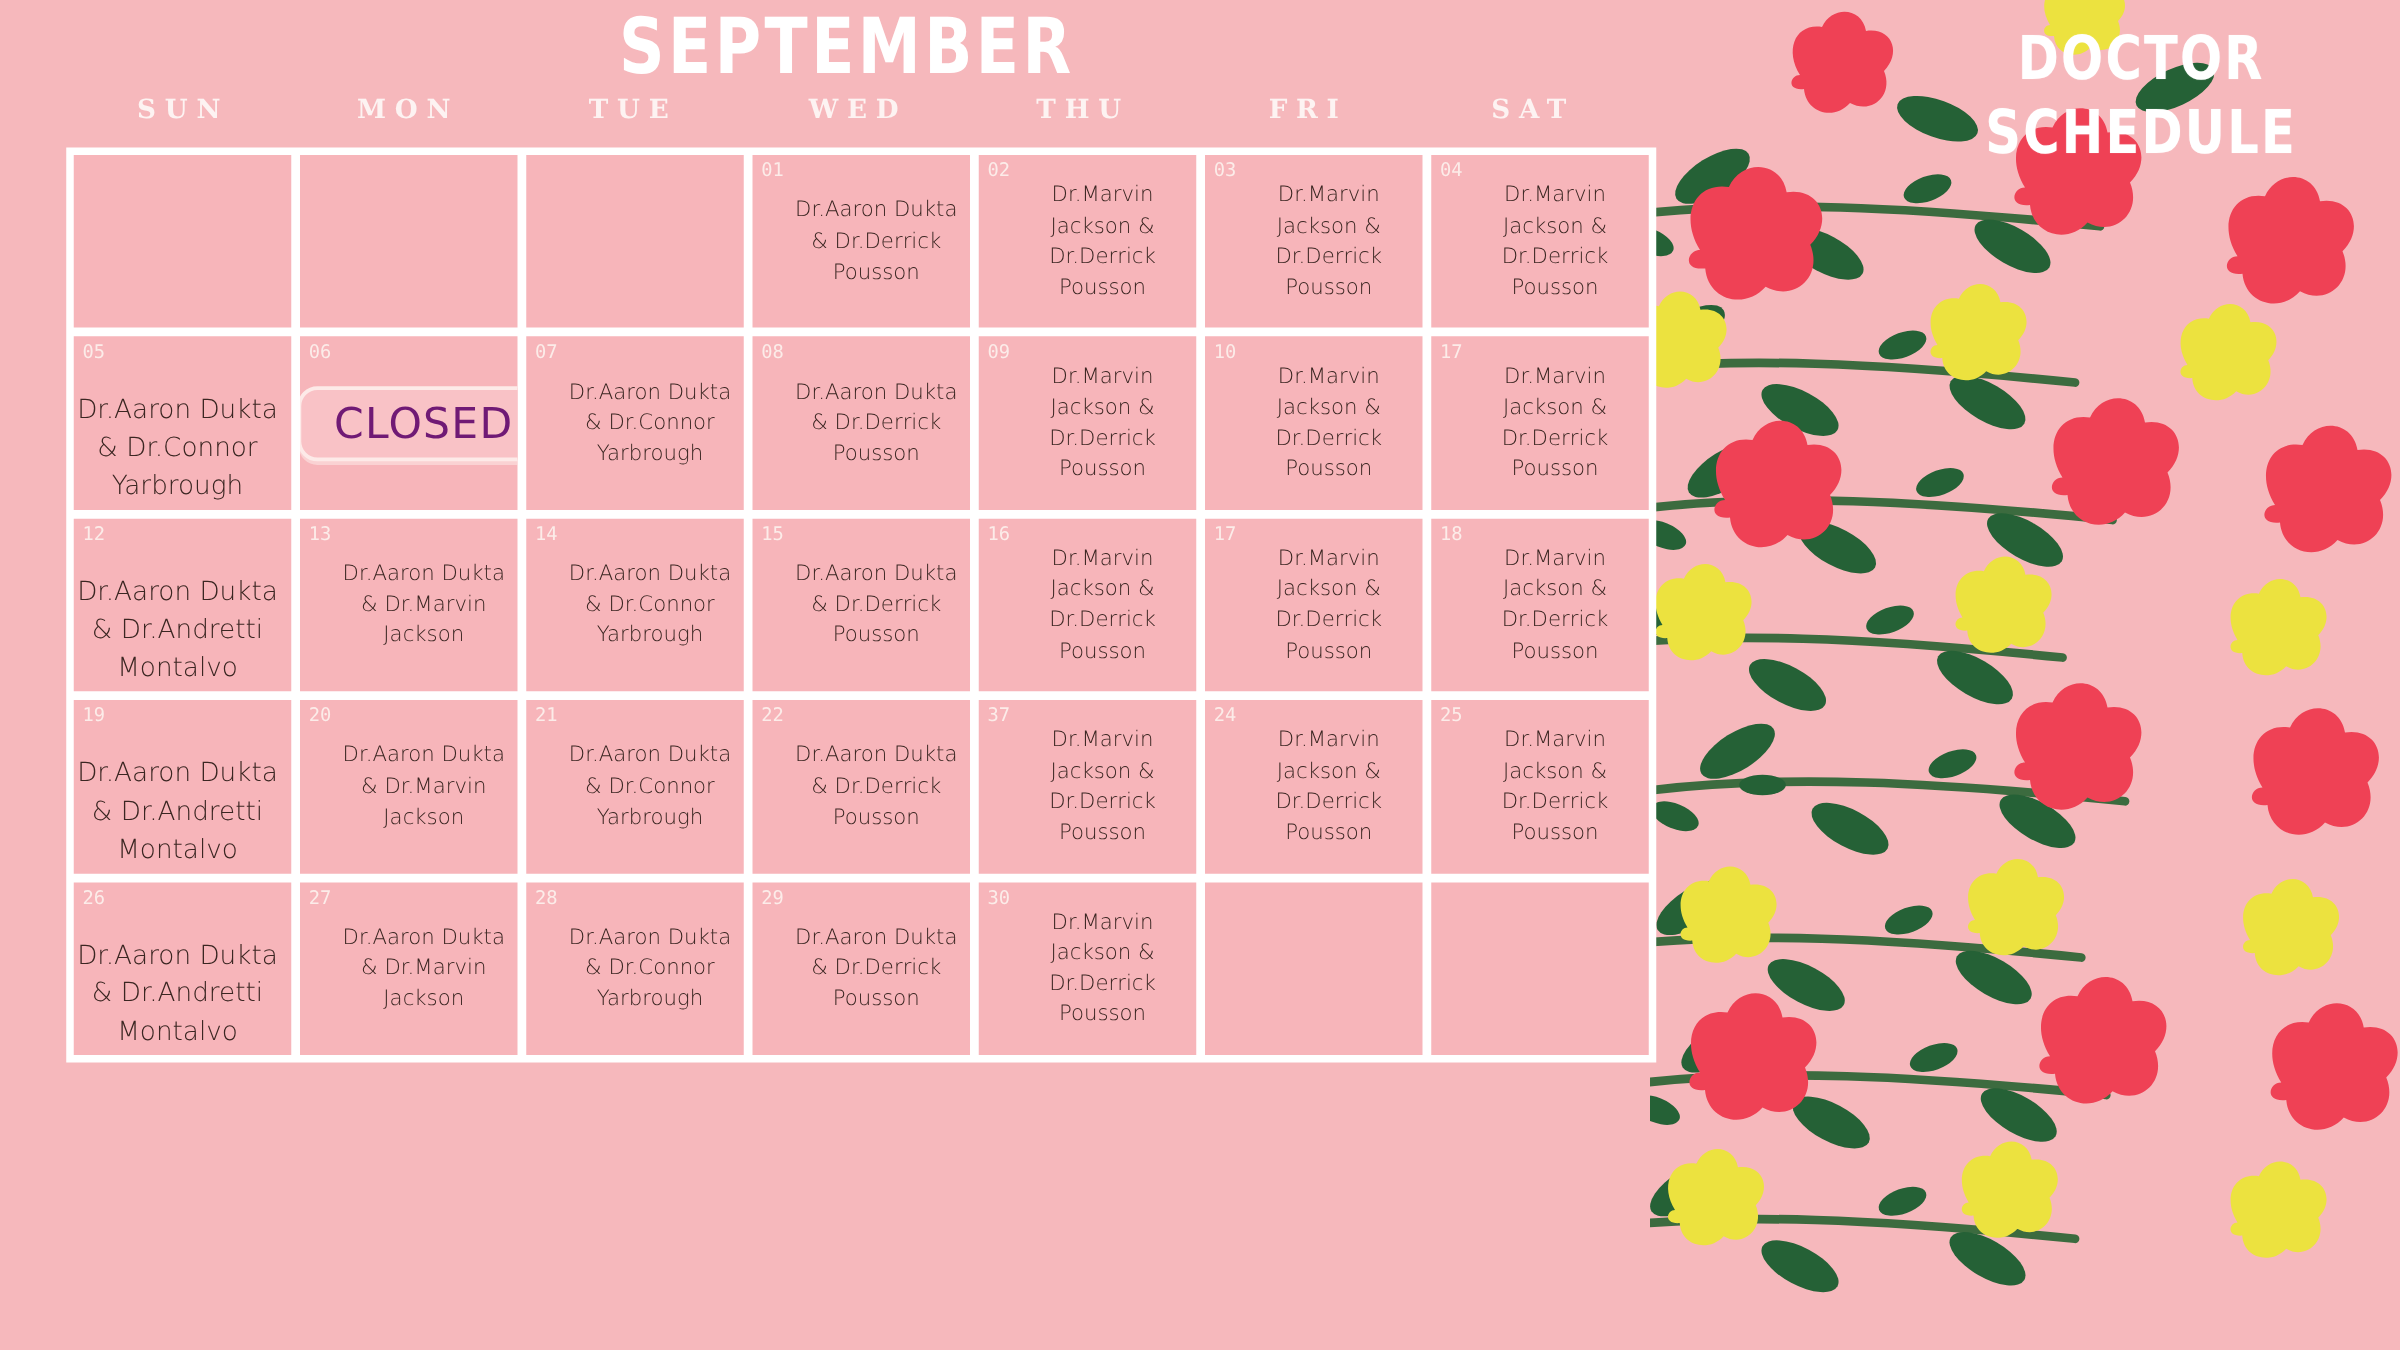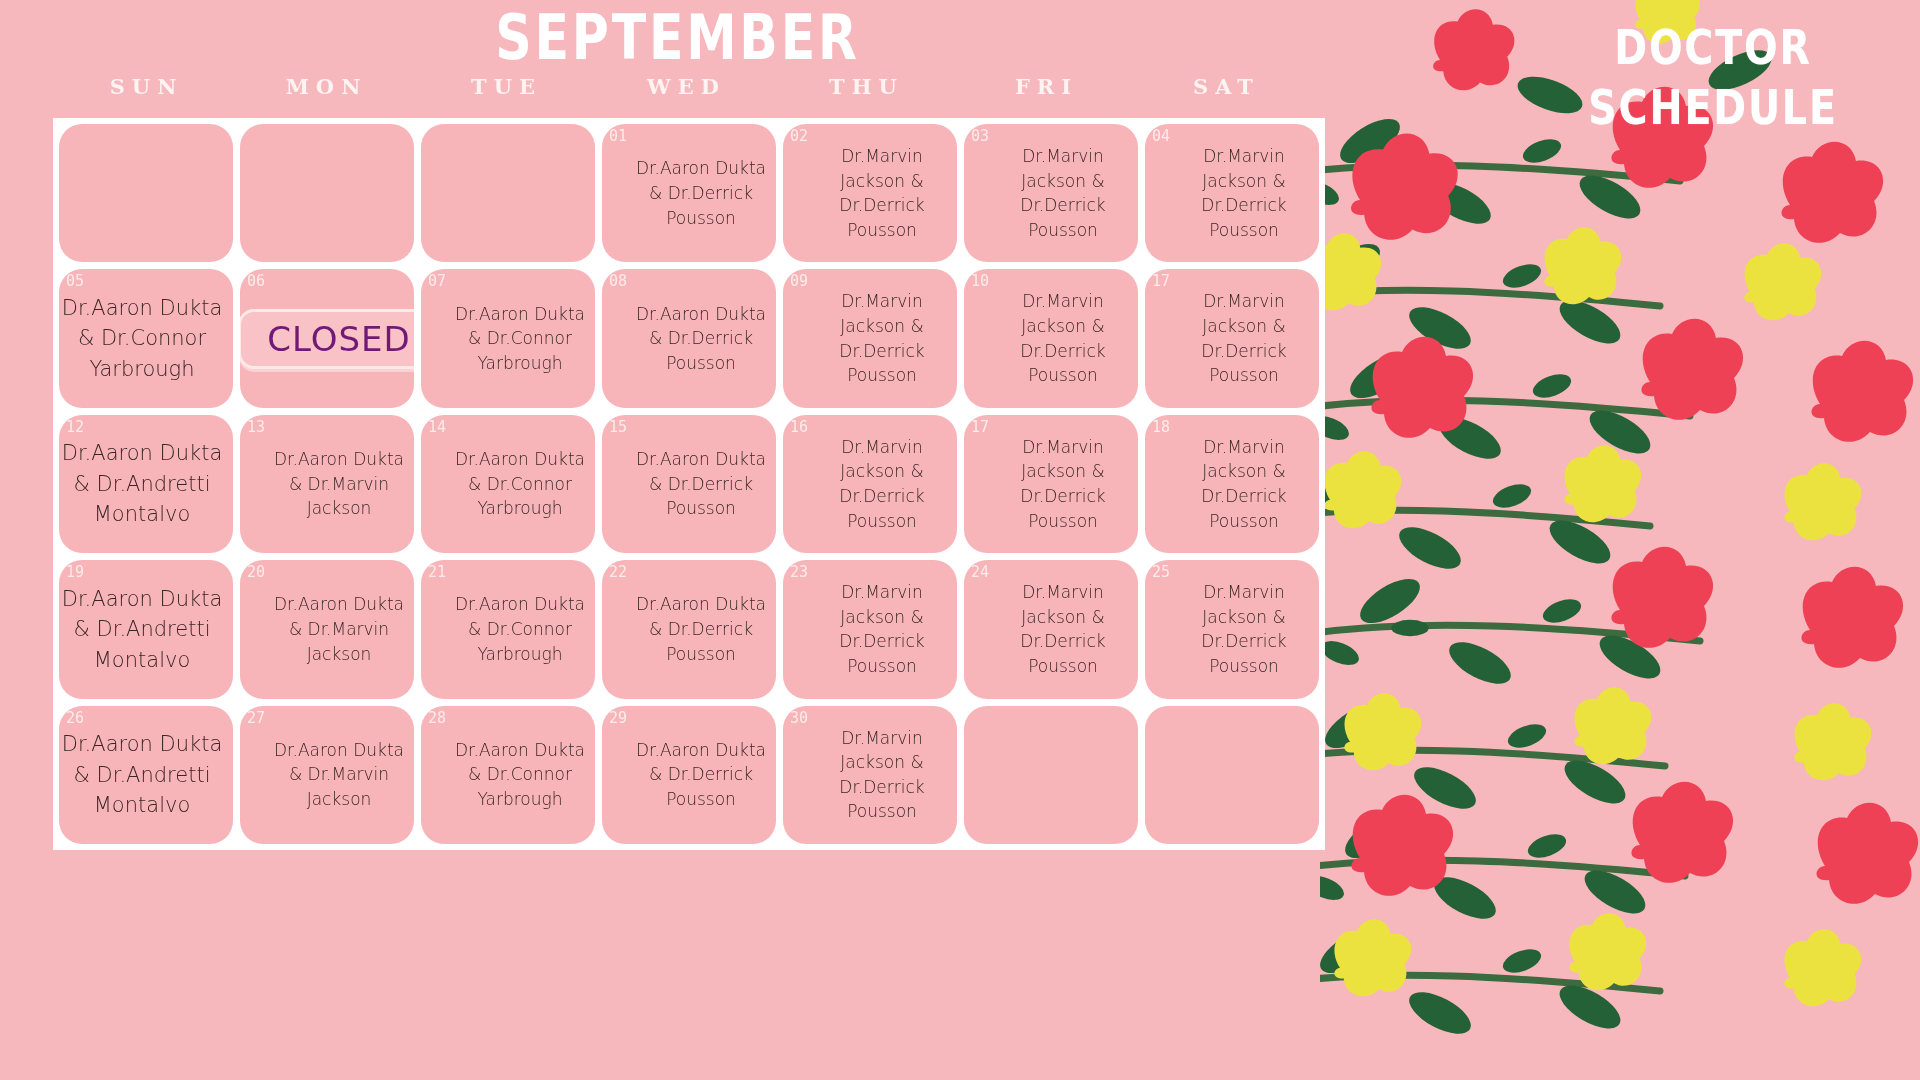--- a/index.html
+++ b/index.html
@@ -105,21 +105,20 @@
   }
   .day-cell {
     position: relative;
     background: #f7b5ba;
     overflow: hidden;
     display: flex;
     align-items: center;
     justify-content: center;
     padding: 4px 6px 4px 30px;
     box-sizing: border-box;
-    border-radius: 23px;
   }
   .day-cell.empty { padding: 0; }
 
   .day-number {
     position: absolute;
     left: 7px;
     top: 5px;
     color: #fcece9;
     font-family: "DejaVu Sans Mono", monospace;
     font-size: 15px;
@@ -134,21 +133,21 @@
     font-weight: 300;
     font-size: 17px;
     line-height: 1.45;
     word-spacing: 0px;
   }
   
   .col-sun .day-text {
     font-size: 21px;
     line-height: 1.45;
   }
-  .col-sun.day-cell { padding-left: 0; padding-right: 8px; }
+  .col-sun.day-cell { padding-left: 0; padding-right: 8px; align-items: flex-end; }
 
   
   .closed-badge {
     border: 3px solid #fdeae8;
     border-radius: 16px;
     background: #f9c2c6;
     padding: 10px 26px;
     color: #701a75;
     font-family: "DejaVu Sans", sans-serif;
     font-weight: 400;
@@ -412,21 +411,21 @@
       </div>
       <div class="day-cell col-tue">
         <div class="day-number">21</div>
         <div class="day-text">Dr.Aaron Dukta &amp; Dr.Connor Yarbrough</div>
       </div>
       <div class="day-cell col-wed">
         <div class="day-number">22</div>
         <div class="day-text">Dr.Aaron Dukta &amp; Dr.Derrick Pousson</div>
       </div>
       <div class="day-cell col-thu">
-        <div class="day-number">23</div>
+        <div class="day-number">37</div>
         <div class="day-text">Dr.Marvin Jackson &amp; Dr.Derrick Pousson</div>
       </div>
       <div class="day-cell col-fri">
         <div class="day-number">24</div>
         <div class="day-text">Dr.Marvin Jackson &amp; Dr.Derrick Pousson</div>
       </div>
       <div class="day-cell col-sat">
         <div class="day-number">25</div>
         <div class="day-text">Dr.Marvin Jackson &amp; Dr.Derrick Pousson</div>
       </div>

